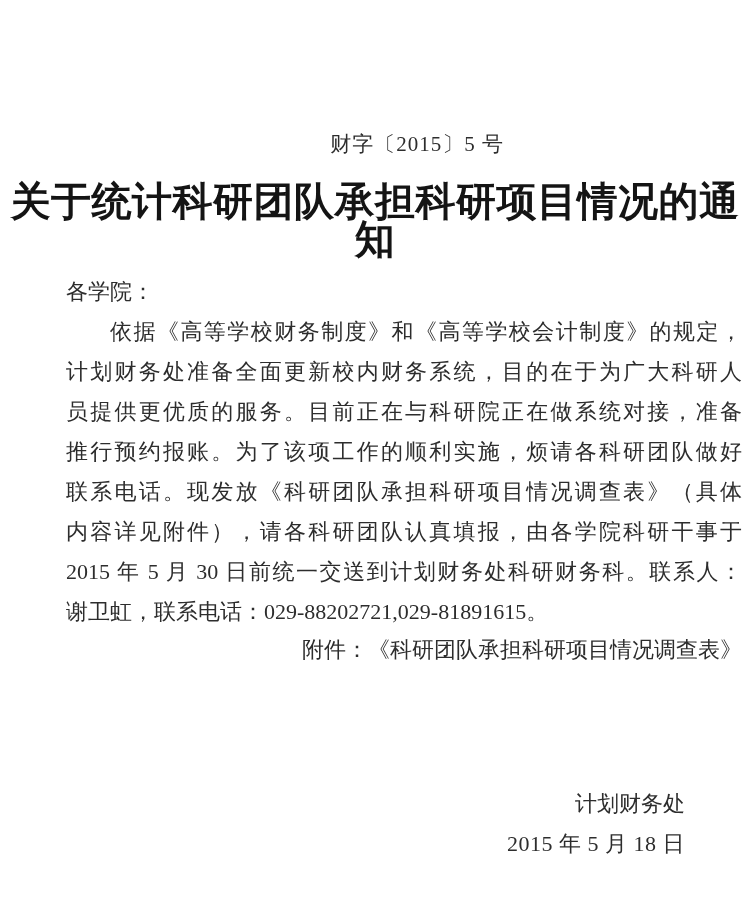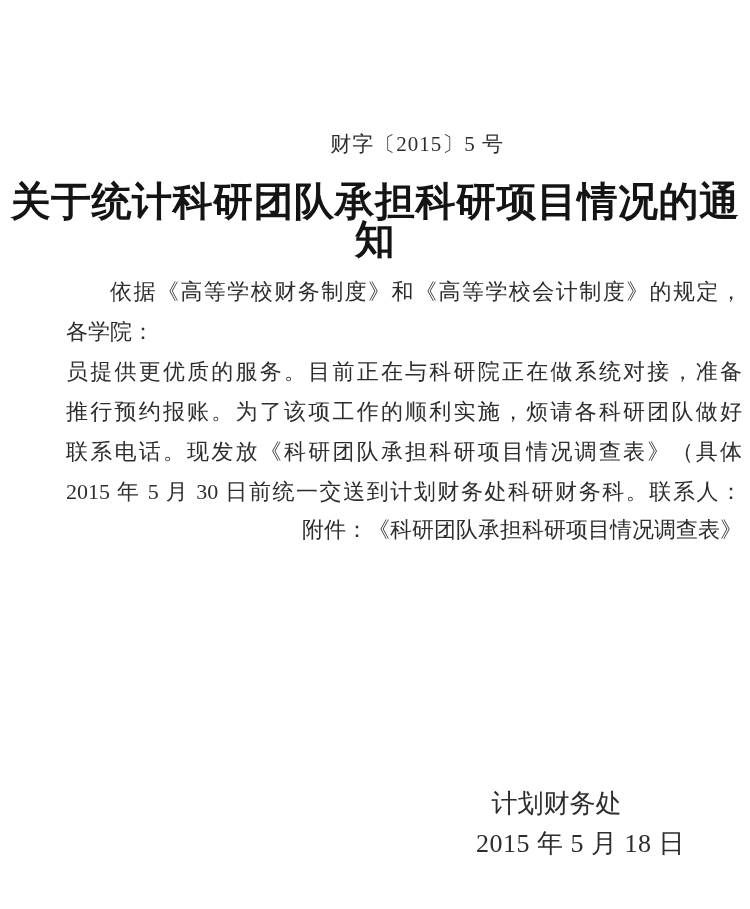--- a/index.html
+++ b/index.html
@@ -62,45 +62,48 @@
   }
   .attachment {
     text-indent: 2em;
     text-align: right;
     font-family: Liberation Mono, monospace;
   }
   .signature {
     position: absolute;
     top: 784px;
     right: 65px;
-    text-align: center;
-    font-size: 26px;
+    text-align: right;
+    font-size: 22px;
     line-height: 40px;
   }
   .signature .date-line {
     letter-spacing: 0.5px;
     margin-left: 48px;
   }
 </style>
 </head>
 <body>
 
 <div class="page">
 
   <div class="doc-number">财字〔2015〕5 号</div>
 
   <div class="doc-title">关于统计科研团队承担科研项目情况的通知</div>
 
   <div class="content">
+    <div class="line">各学院：</div>
     <div class="line justify first-indent">依据《高等学校财务制度》和《高等学校会计制度》的规定，</div>
-    <div class="line">各学院：</div>
+    <div class="line justify">计划财务处准备全面更新校内财务系统，目的在于为广大科研人</div>
     <div class="line justify">员提供更优质的服务。目前正在与科研院正在做系统对接，准备</div>
     <div class="line justify">推行预约报账。为了该项工作的顺利实施，烦请各科研团队做好</div>
     <div class="line justify">联系电话。现发放《科研团队承担科研项目情况调查表》（具体</div>
+    <div class="line justify">内容详见附件），请各科研团队认真填报，由各学院科研干事于</div>
     <div class="line justify">2015 年 5 月 30 日前统一交送到计划财务处科研财务科。联系人：</div>
+    <div class="line">谢卫虹，联系电话：029-88202721,029-81891615。</div>
 
     <div class="line attachment">附件：《科研团队承担科研项目情况调查表》</div>
   </div>
 
   <div class="signature">
     <div class="signer-line">计划财务处</div>
     <div class="date-line">2015 年 5 月 18 日</div>
   </div>
 
 </div>

